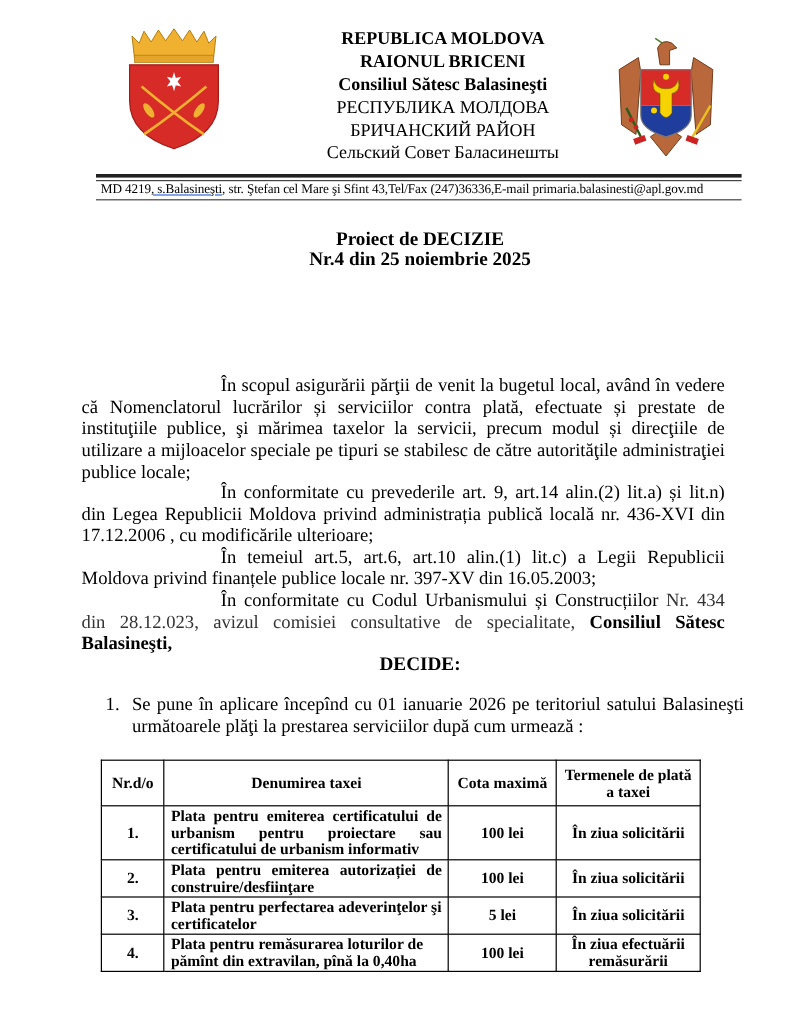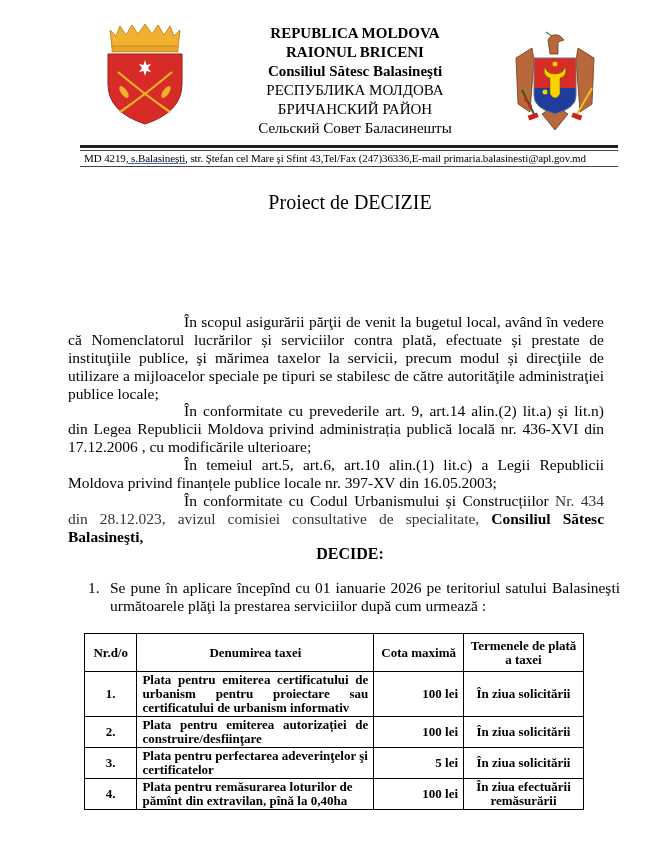--- a/index.html
+++ b/index.html
@@ -3,29 +3,29 @@
 <meta charset="utf-8">
 <style>
   html, body { margin: 0; padding: 0; background: #ffffff; }
   body { width: 669px; height: 848px; position: relative; overflow: hidden;
          font-family: "Liberation Serif", "DejaVu Serif", serif; color: #000; }
   .page { position: absolute; left: 0; top: 0; width: 669px; height: 848px; }
 
   
   .crest-left { position: absolute; left: 104px; top: 22px; width: 82px; height: 104px; }
   .crest-right { position: absolute; left: 512px; top: 30px; width: 86px; height: 104px; }
-  .header-text { position: absolute; left: 230px; top: 24px; width: 250px; text-align: center; line-height: 19px; font-size: 15px; }
+  .header-text { position: absolute; left: 244px; top: 24px; width: 250px; text-align: center; line-height: 19px; font-size: 15px; }
   .header-text .b { font-weight: bold; }
   .rule-top { position: absolute; left: 80px; top: 145px; width: 538px; height: 0; border-top: 3px solid #222; }
   .rule-top2 { position: absolute; left: 80px; top: 150px; width: 538px; height: 0; border-top: 1px solid #444; }
   .contact { position: absolute; left: 84px; top: 152px; font-size: 11px; white-space: nowrap; letter-spacing: -0.1px; }
   .contact .u { text-decoration: underline; text-decoration-color: #2d6be0; }
   .rule-bot { position: absolute; left: 80px; top: 166px; width: 538px; height: 0; border-top: 1px solid #444; }
 
-  .title { position: absolute; left: 80px; width: 540px; text-align: center; font-weight: normal; font-size: 20px; }
+  .title { position: absolute; left: 80px; width: 540px; text-align: center; font-weight: bold; font-size: 16px; }
   .t1 { top: 191px; }
   .t2 { top: 208px; }
 
   .subject { position: absolute; left: 84px; top: 243px; font-size: 15.5px; line-height: 17.5px; width: 400px; }
 
   .para { position: absolute; left: 68px; width: 536px; font-size: 15.5px; line-height: 18px; text-align: justify; }
   .para .ind { display: inline-block; width: 116px; }
   .p1 { top: 313px; }
   .p2 { top: 402px; }
   .p3 { top: 456px; }
@@ -39,21 +39,21 @@
   .item1 .num { position: absolute; left: 0; top: 0; }
   .item1 .txt { margin-left: 22px; display: block; }
 
   table.taxes { position: absolute; left: 84px; top: 633px; width: 418px; border-collapse: collapse;
                 font-size: 13px; line-height: 14px; }
   table.taxes { width: 500px; }
   table.taxes td, table.taxes th { border: 1px solid #000; padding: 1px 5px; vertical-align: middle; font-weight: bold; }
   table.taxes th { font-weight: bold; text-align: center; height: 35px; }
   .c1 { width: 41px; text-align: center; }
   .c2 { width: 224px; text-align: justify; }
-  .c3 { width: 78px; text-align: right; }
+  .c3 { width: 78px; text-align: center; }
   .c4 { width: 108px; text-align: center; }
   td.top { vertical-align: top; }
 </style>
 </head>
 <body>
 
 <div class="page">
 
   <svg class="crest-left" viewBox="0 0 82 104">
     <g>
@@ -106,20 +106,21 @@
     <rect x="16" y="84" width="10" height="5" fill="#c22" transform="rotate(-20 21 86)"></rect>
     <rect x="60" y="84" width="10" height="5" fill="#c22" transform="rotate(20 65 86)"></rect>
   </svg>
 
   <div class="rule-top"></div>
   <div class="rule-top2"></div>
   <div class="contact"><span>MD 4219</span><span class="u">, s.Balasineşti</span><span>, str. Ştefan cel Mare şi Sfint 43,Tel/Fax (247)36336,E-mail primaria.balasinesti@apl.gov.md</span></div>
   <div class="rule-bot"></div>
 
   <div class="title t1">Proiect de DECIZIE</div>
+  <div class="title t2">Nr.4 din 25 noiembrie 2025</div>
 
 
   <div class="para p1"><span class="ind"></span><span>În scopul asigurării părţii de venit la bugetul local, având în vedere că Nomenclatorul lucrărilor și serviciilor contra plată, efectuate și prestate de instituţiile publice, şi mărimea taxelor la servicii, precum modul și direcţiile de utilizare a mijloacelor speciale pe tipuri se stabilesc de către autorităţile administraţiei publice locale;</span></div>
   <div class="para p2"><span class="ind"></span><span>În conformitate cu prevederile art. 9, art.14 alin.(2) lit.a) și lit.n) din Legea Republicii Moldova privind administrația publică locală nr. 436-XVI din 17.12.2006 ,  cu modificările ulterioare;</span></div>
   <div class="para p3"><span class="ind"></span><span>În temeiul art.5, art.6, art.10 alin.(1) lit.c) a Legii Republicii Moldova privind finanțele publice locale nr. 397-XV din 16.05.2003;</span></div>
   <div class="para p4"><span class="ind"></span><span>În conformitate cu Codul Urbanismului și Construcțiilor</span><span class="grey"> Nr. 434 din 28.12.023, avizul comisiei consultative de specialitate, </span><span class="bold">Consiliul Sătesc Balasineşti,</span></div>
 
   <div class="decide">DECIDE:</div>
 
   <div class="item1">

